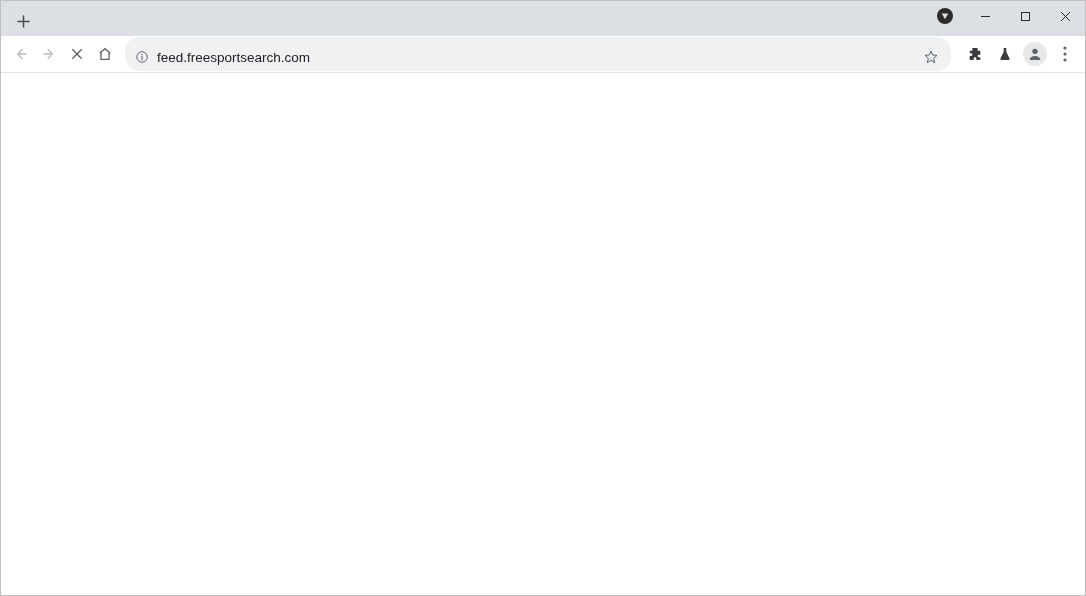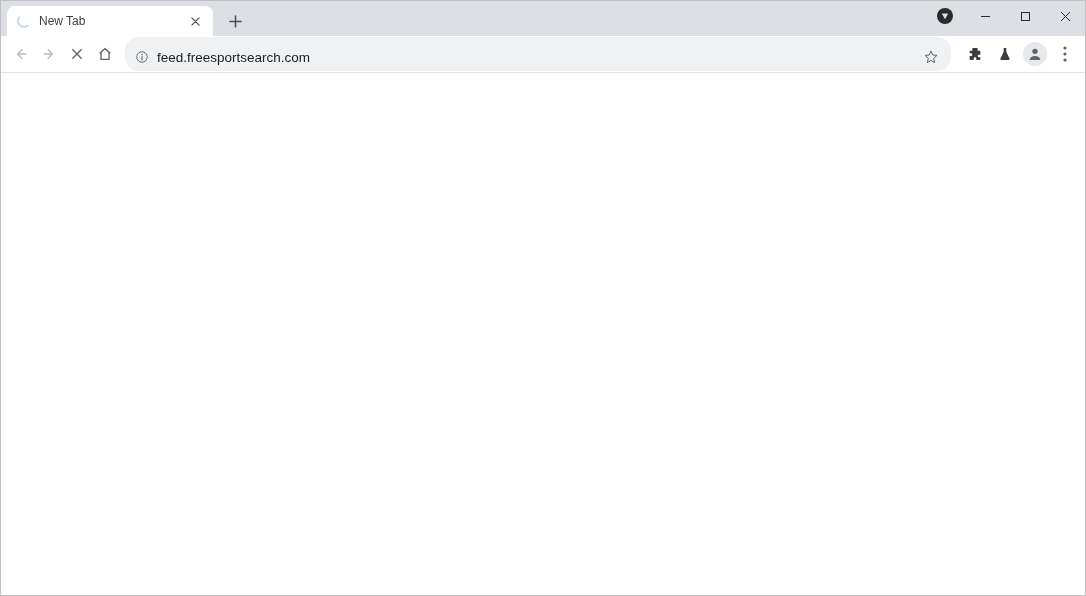--- a/index.html
+++ b/index.html
@@ -152,29 +152,20 @@
 
   .content {
     height: calc(100% - 72px);
     background: #fff;
   }
 </style>
 </head>
 <body>
 
 <div class="tab-strip">
-  <div class="tab">
-    <div class="spinner"></div>
-    <div class="title">New Tab</div>
-    <div class="close" title="Close tab">
-      <svg viewBox="0 0 10 10">
-          <path d="M1 1 L9 9 M9 1 L1 9" stroke="currentColor" stroke-width="1.4" stroke-linecap="round"></path>
-        </svg>
-    </div>
-  </div>
   <div class="new-tab-btn" title="New tab">
     <svg viewBox="0 0 14 14">
         <path d="M7 1 V13 M1 7 H13" stroke="currentColor" stroke-width="1.6" stroke-linecap="round"></path>
       </svg>
   </div>
 
   <div class="window-controls">
     <div class="info-badge">
       <svg viewBox="0 0 10 10">
           <path d="M5 1 L9 8 L1 8 Z" transform="rotate(180 5 5)"></path>

